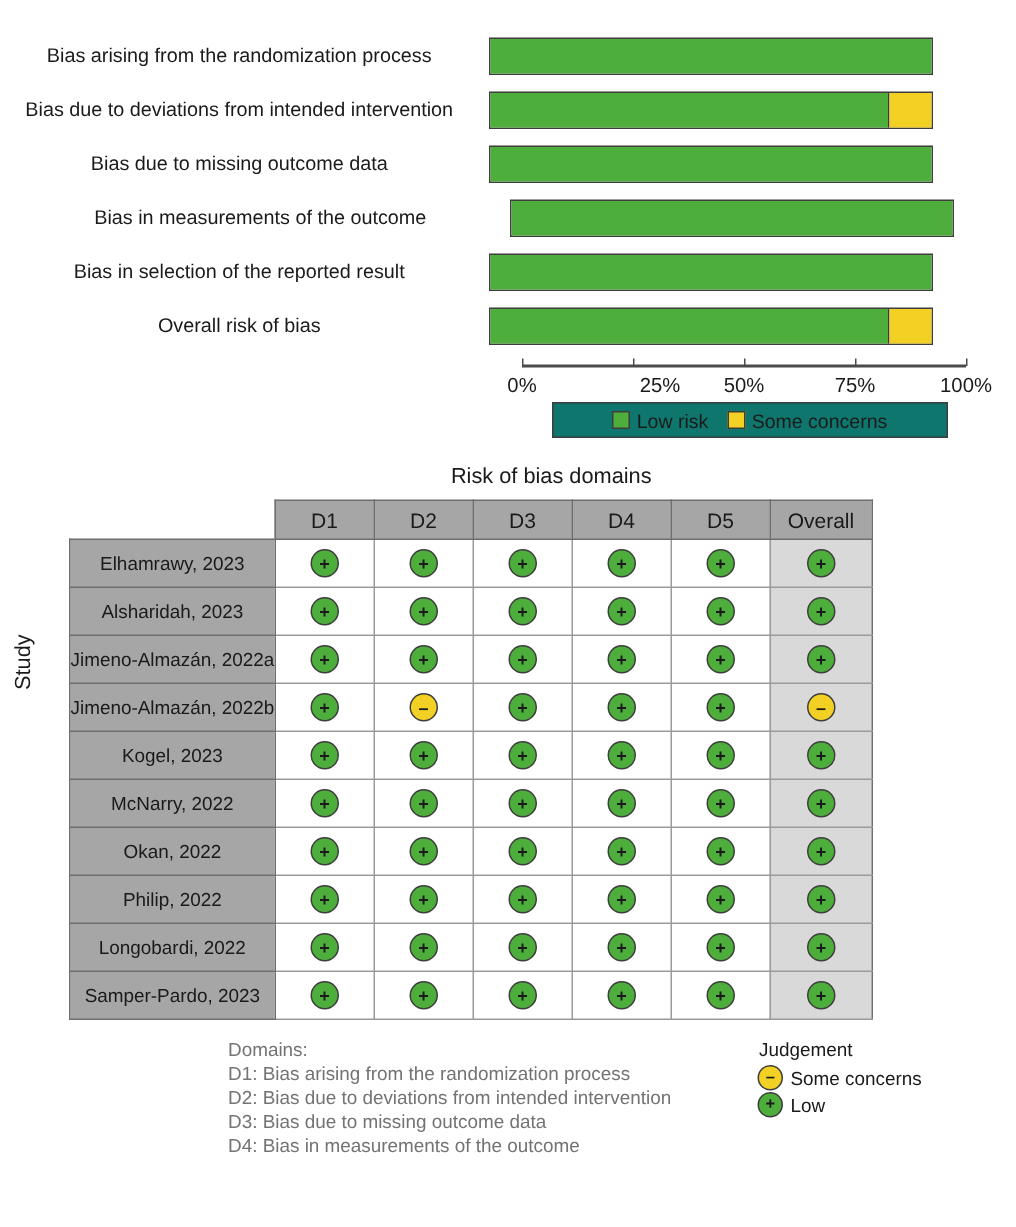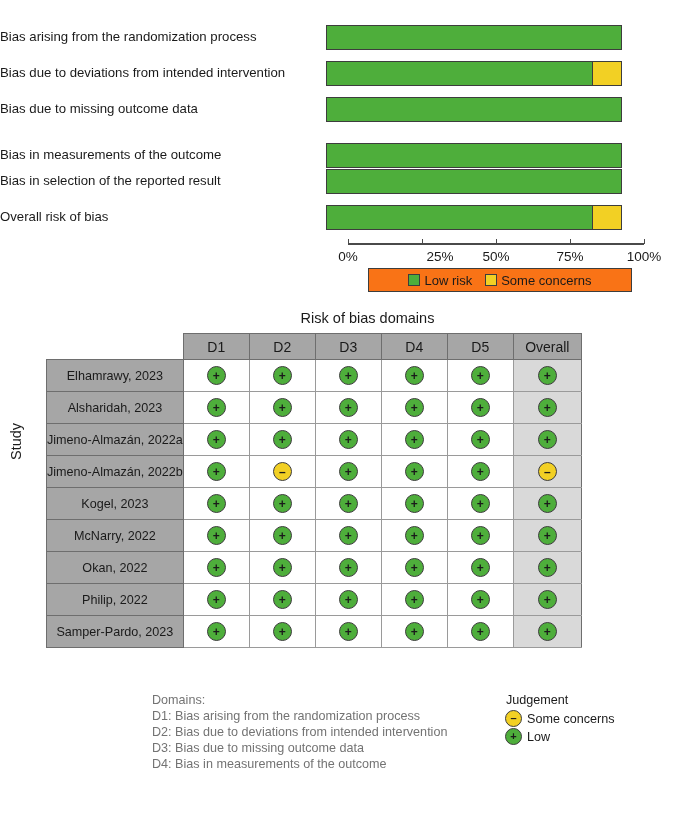--- a/index.html
+++ b/index.html
@@ -11,21 +11,21 @@
     color: #1a1a1a;
     position: relative;
     overflow: hidden;
   }
 
   
   #barchart { position:absolute; left:0; top:0; width:677px; height:300px; }
 
   .bar-row { position:absolute; left:0; width:677px; height:30px; display:flex; align-items:center; }
   .bar-label {
-    width:326px; text-align:left; padding-right:7px;
+    width:326px; text-align:center; padding-right:7px;
     font-size:13.2px; line-height:1.1; color:#1a1a1a; white-space:nowrap;
   }
   .bar-track {
     width:296px; height:25px; position:relative;
     border:1.4px solid #3d3d3d; background:#ffffff;
     display:flex;
   }
   .seg-low { background:#4EAE3B; height:100%; }
   .seg-some { background:#F2D024; height:100%; }
   .seg-div { width:1.4px; background:#3d3d3d; height:100%; }
@@ -34,21 +34,21 @@
   #axis { position:absolute; left:348px; top:243px; width:296px; height:2px; background:#4a4a4a; }
   .tick { position:absolute; top:-4px; width:1.4px; height:5px; background:#4a4a4a; }
   .tick-label {
     position:absolute; top:6px; font-size:13.5px; color:#1a1a1a;
     transform:translateX(-50%); white-space:nowrap;
   }
 
   
   #bar-legend {
     position:absolute; left:368px; top:268px; width:264px; height:24px;
-    border:1.4px solid #3d3d3d; background:#f97316;
+    border:1.4px solid #3d3d3d; background:#0f766e;
     display:flex; align-items:center; justify-content:center; gap:13px;
   }
   .lg-item { display:flex; align-items:center; gap:4px; font-size:13px; white-space:nowrap; }
   .lg-swatch { width:12px; height:12px; border:1.2px solid #3d3d3d; display:inline-block; }
 
   
   #tl-title {
     position:absolute; left:0; top:310px; width:677px;
     text-align:center; font-size:14.5px; color:#1a1a1a;
     padding-left:58px;
@@ -132,21 +132,21 @@
           <div class="seg-div"></div>
           <div class="seg-some" style="flex: 1 1 auto;"></div>
         </div>
       </div>
       <div class="bar-row" style="top: 94px;">
         <div class="bar-label">Bias due to missing outcome data</div>
         <div class="bar-track">
           <div class="seg-low" style="width: 100%;"></div>
         </div>
       </div>
-      <div class="bar-row" style="top: 140px;">
+      <div class="bar-row" style="top: 130px; padding-left: 14px;">
         <div class="bar-label">Bias in measurements of the outcome</div>
         <div class="bar-track">
           <div class="seg-low" style="width: 100%;"></div>
         </div>
       </div>
       <div class="bar-row" style="top: 166px;">
         <div class="bar-label">Bias in selection of the reported result</div>
         <div class="bar-track">
           <div class="seg-low" style="width: 100%;"></div>
         </div>
@@ -270,20 +270,29 @@
       <tr>
         <td class="td-study">Philip, 2022</td>
         <td class="td-cell"><span class="judge low">+</span></td>
         <td class="td-cell"><span class="judge low">+</span></td>
         <td class="td-cell"><span class="judge low">+</span></td>
         <td class="td-cell"><span class="judge low">+</span></td>
         <td class="td-cell"><span class="judge low">+</span></td>
         <td class="td-cell overall"><span class="judge low">+</span></td>
       </tr>
       <tr>
+        <td class="td-study">Longobardi, 2022</td>
+        <td class="td-cell"><span class="judge low">+</span></td>
+        <td class="td-cell"><span class="judge low">+</span></td>
+        <td class="td-cell"><span class="judge low">+</span></td>
+        <td class="td-cell"><span class="judge low">+</span></td>
+        <td class="td-cell"><span class="judge low">+</span></td>
+        <td class="td-cell overall"><span class="judge low">+</span></td>
+      </tr>
+      <tr>
         <td class="td-study">Samper-Pardo, 2023</td>
         <td class="td-cell"><span class="judge low">+</span></td>
         <td class="td-cell"><span class="judge low">+</span></td>
         <td class="td-cell"><span class="judge low">+</span></td>
         <td class="td-cell"><span class="judge low">+</span></td>
         <td class="td-cell"><span class="judge low">+</span></td>
         <td class="td-cell overall"><span class="judge low">+</span></td>
       </tr>
     </tbody>
 </table>

